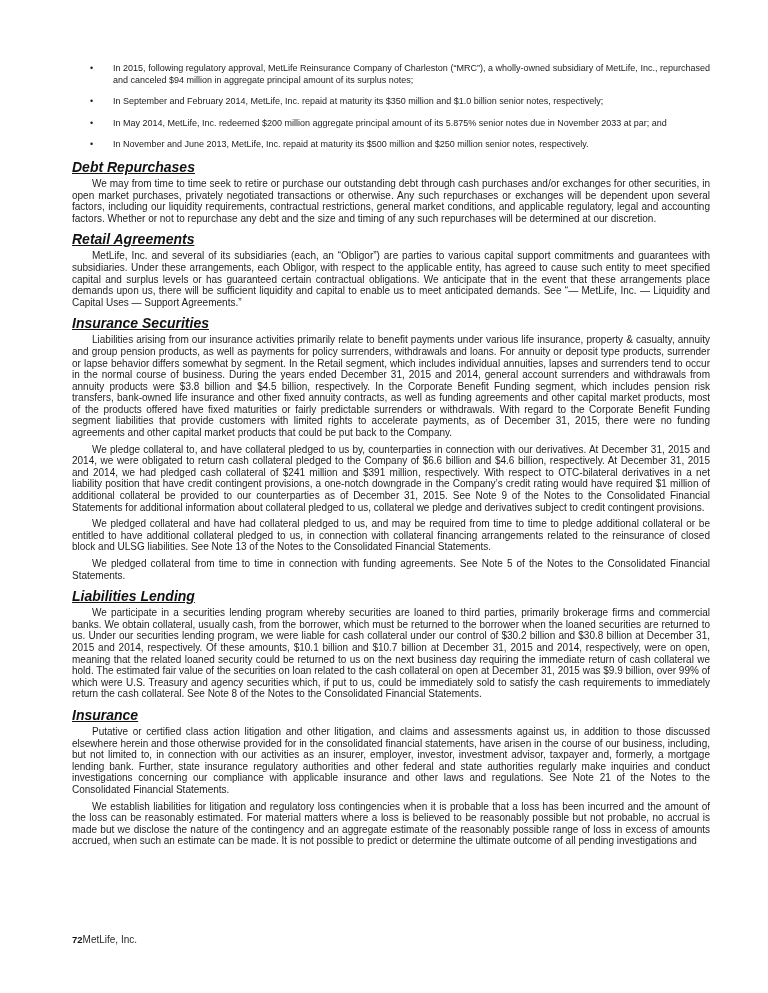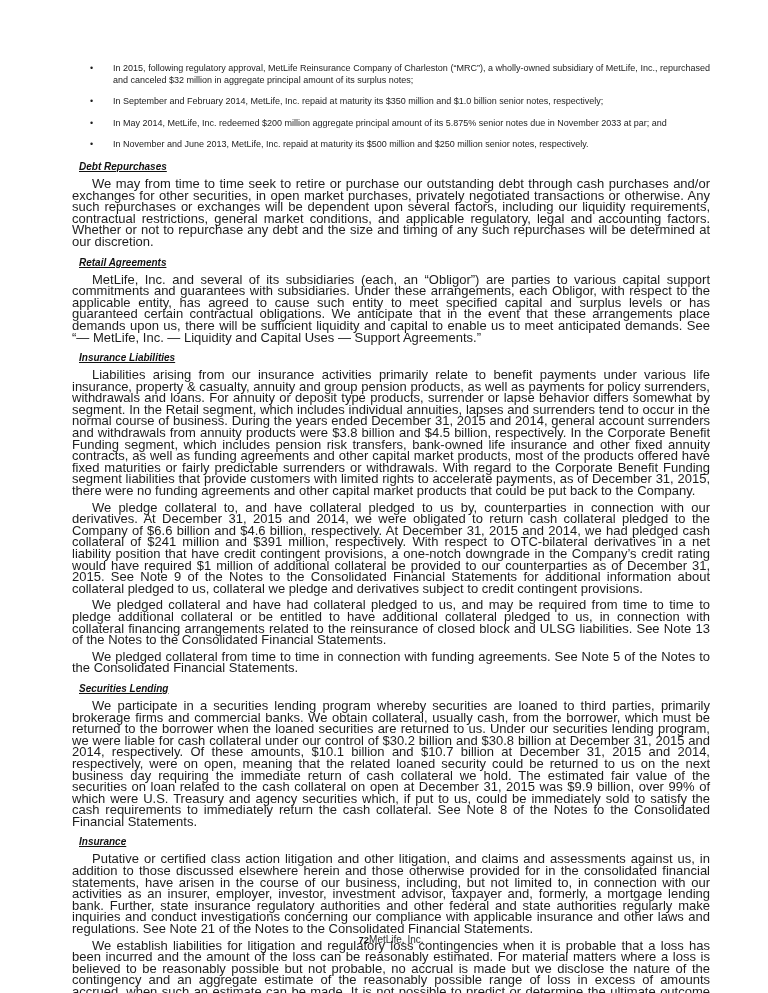--- a/index.html
+++ b/index.html
@@ -35,45 +35,44 @@
     text-align: justify;
   }
   .bullet-marker {
     flex: 0 0 41px;
     padding-left: 18px;
     font-size: 9px;
     line-height: 11.6px;
   }
   .bullet-text { flex: 1; }
   .section-heading {
-    font-size: 10px;
+    font-size: 14px;
     font-weight: bold;
     font-style: italic;
     text-decoration: underline;
     line-height: 12px;
     margin-top: 9px;
     margin-bottom: 5px;
     color: #111;
-    margin-left: 7px;
   }
   .para {
-    font-size: 13px;
+    font-size: 10px;
     line-height: 11.6px;
     text-align: justify;
     text-indent: 20px;
     margin-bottom: 5px;
     color: #1c1c1c;
   }
   .footer {
     position: absolute;
     top: 934px;
     left: 72px;
     right: 58px;
     display: flex;
-    justify-content: center;
+    justify-content: flex-start;
     align-items: baseline;
   }
   .footer-page-num {
     font-size: 9.5px;
     font-weight: bold;
     color: #111;
   }
   .footer-company {
     font-size: 10px;
     color: #2a2a2a;
@@ -81,21 +80,21 @@
 </style>
 </head>
 <body>
 
 <div class="page">
   <div class="content">
 
     <div class="bullet-list">
       <div class="bullet-item">
         <span class="bullet-marker">•</span>
-        <span class="bullet-text">In 2015, following regulatory approval, MetLife Reinsurance Company of Charleston (“MRC”), a wholly-owned subsidiary of MetLife, Inc., repurchased and canceled $32 million in aggregate principal amount of its surplus notes;</span>
+        <span class="bullet-text">In 2015, following regulatory approval, MetLife Reinsurance Company of Charleston (“MRC”), a wholly-owned subsidiary of MetLife, Inc., repurchased and canceled $94 million in aggregate principal amount of its surplus notes;</span>
       </div>
       <div class="bullet-item">
         <span class="bullet-marker">•</span>
         <span class="bullet-text">In September and February 2014, MetLife, Inc. repaid at maturity its $350 million and $1.0 billion senior notes, respectively;</span>
       </div>
       <div class="bullet-item">
         <span class="bullet-marker">•</span>
         <span class="bullet-text">In May 2014, MetLife, Inc. redeemed $200 million aggregate principal amount of its 5.875% senior notes due in November 2033 at par; and</span>
       </div>
       <div class="bullet-item">
@@ -108,32 +107,32 @@
       <div class="section-heading">Debt Repurchases</div>
       <p class="para">We may from time to time seek to retire or purchase our outstanding debt through cash purchases and/or exchanges for other securities, in open market purchases, privately negotiated transactions or otherwise. Any such repurchases or exchanges will be dependent upon several factors, including our liquidity requirements, contractual restrictions, general market conditions, and applicable regulatory, legal and accounting factors. Whether or not to repurchase any debt and the size and timing of any such repurchases will be determined at our discretion.</p>
     </div>
 
     <div class="section">
       <div class="section-heading">Retail Agreements</div>
       <p class="para">MetLife, Inc. and several of its subsidiaries (each, an “Obligor”) are parties to various capital support commitments and guarantees with subsidiaries. Under these arrangements, each Obligor, with respect to the applicable entity, has agreed to cause such entity to meet specified capital and surplus levels or has guaranteed certain contractual obligations. We anticipate that in the event that these arrangements place demands upon us, there will be sufficient liquidity and capital to enable us to meet anticipated demands. See “— MetLife, Inc. — Liquidity and Capital Uses — Support Agreements.”</p>
     </div>
 
     <div class="section">
-      <div class="section-heading">Insurance Liabilities</div>
+      <div class="section-heading">Insurance Securities</div>
       <p class="para">Liabilities arising from our insurance activities primarily relate to benefit payments under various life insurance, property &amp; casualty, annuity and group pension products, as well as payments for policy surrenders, withdrawals and loans. For annuity or deposit type products, surrender or lapse behavior differs somewhat by segment. In the Retail segment, which includes individual annuities, lapses and surrenders tend to occur in the normal course of business. During the years ended December 31, 2015 and 2014, general account surrenders and withdrawals from annuity products were $3.8 billion and $4.5 billion, respectively. In the Corporate Benefit Funding segment, which includes pension risk transfers, bank-owned life insurance and other fixed annuity contracts, as well as funding agreements and other capital market products, most of the products offered have fixed maturities or fairly predictable surrenders or withdrawals. With regard to the Corporate Benefit Funding segment liabilities that provide customers with limited rights to accelerate payments, as of December 31, 2015, there were no funding agreements and other capital market products that could be put back to the Company.</p>
     </div>
 
     <div class="section">
       <p class="para">We pledge collateral to, and have collateral pledged to us by, counterparties in connection with our derivatives. At December 31, 2015 and 2014, we were obligated to return cash collateral pledged to the Company of $6.6 billion and $4.6 billion, respectively. At December 31, 2015 and 2014, we had pledged cash collateral of $241 million and $391 million, respectively. With respect to OTC-bilateral derivatives in a net liability position that have credit contingent provisions, a one-notch downgrade in the Company’s credit rating would have required $1 million of additional collateral be provided to our counterparties as of December 31, 2015. See Note 9 of the Notes to the Consolidated Financial Statements for additional information about collateral pledged to us, collateral we pledge and derivatives subject to credit contingent provisions.</p>
       <p class="para">We pledged collateral and have had collateral pledged to us, and may be required from time to time to pledge additional collateral or be entitled to have additional collateral pledged to us, in connection with collateral financing arrangements related to the reinsurance of closed block and ULSG liabilities. See Note 13 of the Notes to the Consolidated Financial Statements.</p>
       <p class="para">We pledged collateral from time to time in connection with funding agreements. See Note 5 of the Notes to the Consolidated Financial Statements.</p>
     </div>
 
     <div class="section">
-      <div class="section-heading">Securities Lending</div>
+      <div class="section-heading">Liabilities Lending</div>
       <p class="para">We participate in a securities lending program whereby securities are loaned to third parties, primarily brokerage firms and commercial banks. We obtain collateral, usually cash, from the borrower, which must be returned to the borrower when the loaned securities are returned to us. Under our securities lending program, we were liable for cash collateral under our control of $30.2 billion and $30.8 billion at December 31, 2015 and 2014, respectively. Of these amounts, $10.1 billion and $10.7 billion at December 31, 2015 and 2014, respectively, were on open, meaning that the related loaned security could be returned to us on the next business day requiring the immediate return of cash collateral we hold. The estimated fair value of the securities on loan related to the cash collateral on open at December 31, 2015 was $9.9 billion, over 99% of which were U.S. Treasury and agency securities which, if put to us, could be immediately sold to satisfy the cash requirements to immediately return the cash collateral. See Note 8 of the Notes to the Consolidated Financial Statements.</p>
     </div>
 
     <div class="section">
       <div class="section-heading">Insurance</div>
       <p class="para">Putative or certified class action litigation and other litigation, and claims and assessments against us, in addition to those discussed elsewhere herein and those otherwise provided for in the consolidated financial statements, have arisen in the course of our business, including, but not limited to, in connection with our activities as an insurer, employer, investor, investment advisor, taxpayer and, formerly, a mortgage lending bank. Further, state insurance regulatory authorities and other federal and state authorities regularly make inquiries and conduct investigations concerning our compliance with applicable insurance and other laws and regulations. See Note 21 of the Notes to the Consolidated Financial Statements.</p>
       <p class="para">We establish liabilities for litigation and regulatory loss contingencies when it is probable that a loss has been incurred and the amount of the loss can be reasonably estimated. For material matters where a loss is believed to be reasonably possible but not probable, no accrual is made but we disclose the nature of the contingency and an aggregate estimate of the reasonably possible range of loss in excess of amounts accrued, when such an estimate can be made. It is not possible to predict or determine the ultimate outcome of all pending investigations and</p>
     </div>
 
   </div>

